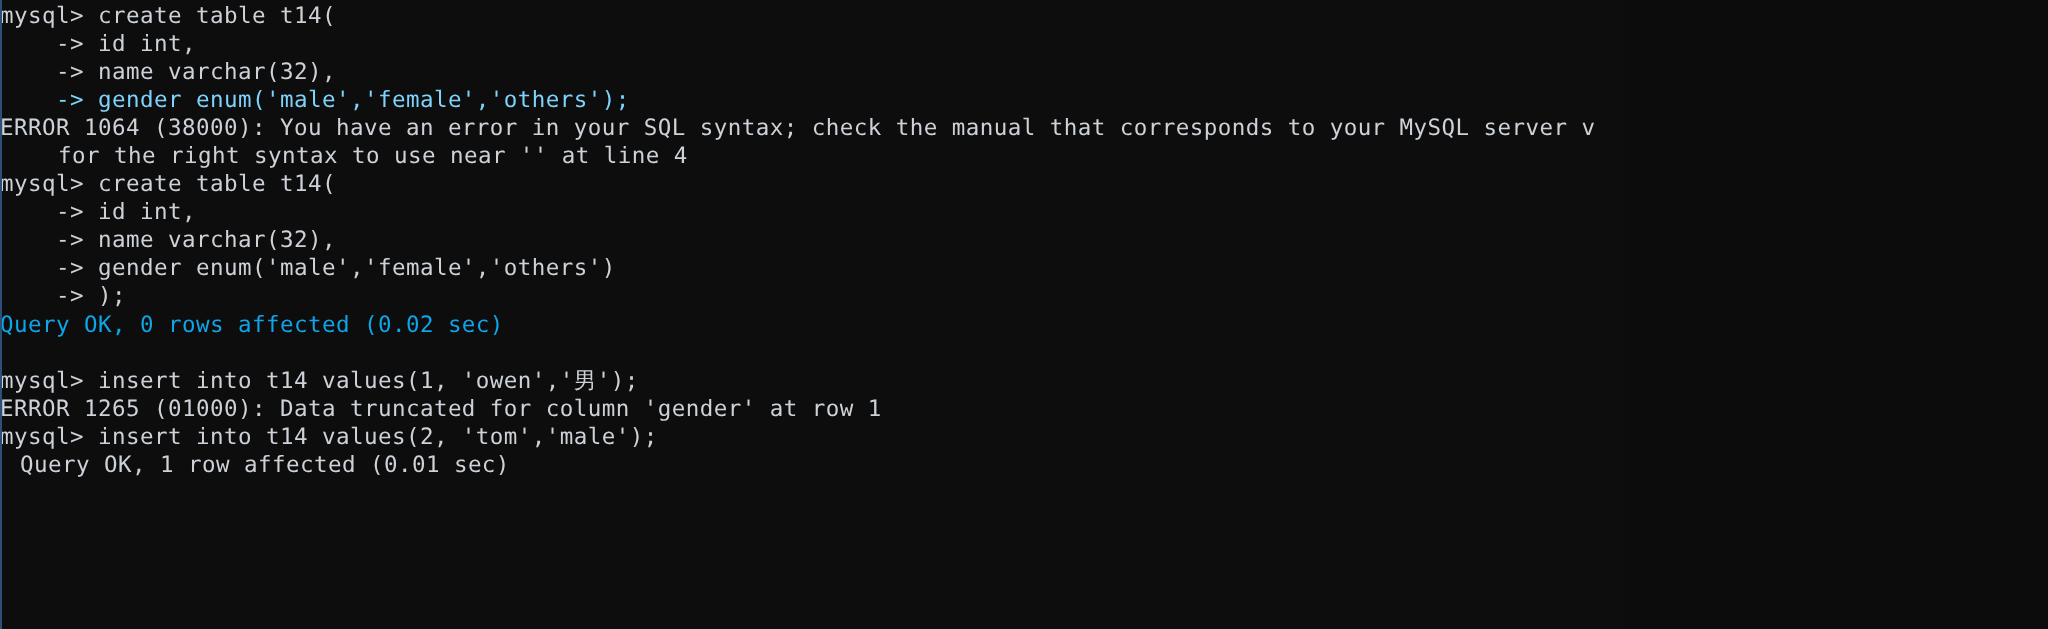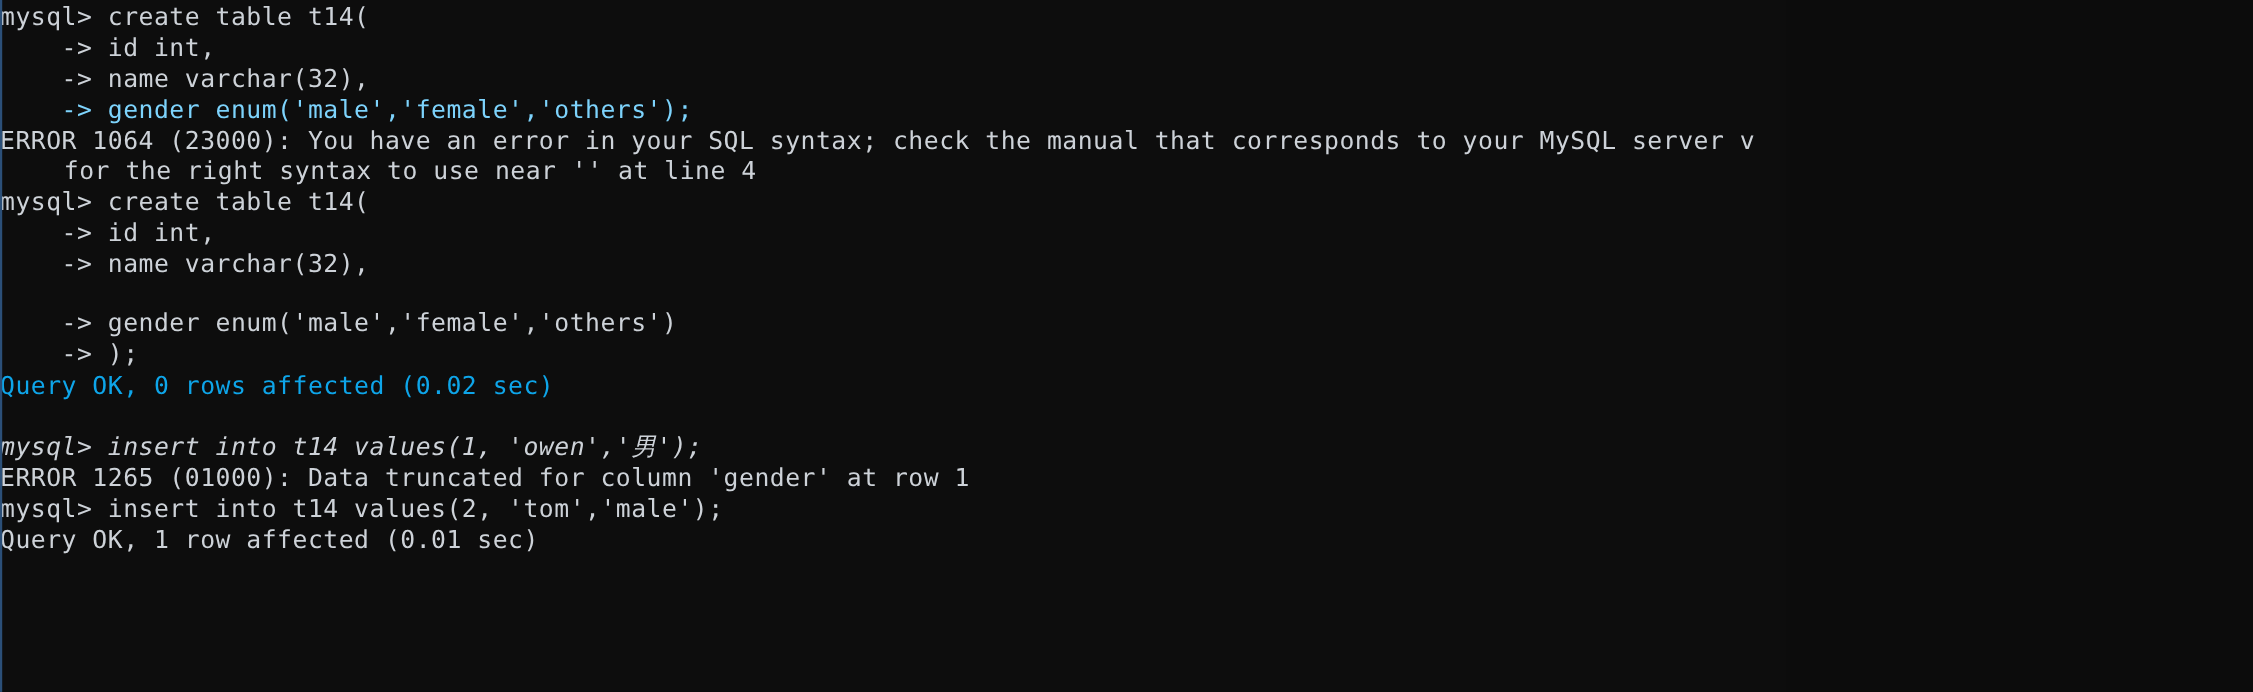--- a/index.html
+++ b/index.html
@@ -63,28 +63,28 @@
 
 <div id="terminal" style="background: rgb(13, 13, 13);">
 
   <div id="left-rule" style="background: rgb(43, 79, 120);"></div>
 
   <div id="screen">
     <div class="line" style="color: rgb(205, 210, 216);">mysql&gt; create table t14(</div>
     <div class="line" style="color: rgb(205, 210, 216);">    -&gt; id int,</div>
     <div class="line" style="color: rgb(205, 210, 216);">    -&gt; name varchar(32),</div>
     <div class="line" style="color: #7dd3fc;">    -&gt; gender enum('male','female','others');</div>
-    <div class="line" style="color: rgb(205, 210, 216);">ERROR 1064 (23000): You have an error in your SQL syntax; check the manual that corresponds to your MySQL server v</div>
+    <div class="line" style="color: rgb(205, 210, 216);">ERROR 1064 (38000): You have an error in your SQL syntax; check the manual that corresponds to your MySQL server v</div>
     <div class="line" style="color: rgb(205, 210, 216); margin-left: 44px;"> for the right syntax to use near '' at line 4</div>
     <div class="line" style="color: rgb(205, 210, 216);">mysql&gt; create table t14(</div>
     <div class="line" style="color: rgb(205, 210, 216);">    -&gt; id int,</div>
     <div class="line" style="color: rgb(205, 210, 216);">    -&gt; name varchar(32),</div>
-    <div class="line" style="color: rgb(205, 210, 216); margin-top: 26px;">    -&gt; gender enum('male','female','others')</div>
+    <div class="line" style="color: rgb(205, 210, 216);">    -&gt; gender enum('male','female','others')</div>
     <div class="line" style="color: rgb(205, 210, 216);">    -&gt; );</div>
     <div class="line" style="color: #0ea5e9;">Query OK, 0 rows affected (0.02 sec)</div>
     <div class="line blank"></div>
-    <div class="line" style="color: rgb(205, 210, 216); font-style: italic;">mysql&gt; insert into t14 values(1, 'owen','男');</div>
+    <div class="line" style="color: rgb(205, 210, 216);">mysql&gt; insert into t14 values(1, 'owen','男');</div>
     <div class="line" style="color: rgb(205, 210, 216);">ERROR 1265 (01000): Data truncated for column 'gender' at row 1</div>
     <div class="line" style="color: rgb(205, 210, 216);">mysql&gt; insert into t14 values(2, 'tom','male');</div>
-    <div class="line" style="color: rgb(205, 210, 216);">Query OK, 1 row affected (0.01 sec)</div>
+    <div class="line" style="color: rgb(205, 210, 216); padding-left: 20px;">Query OK, 1 row affected (0.01 sec)</div>
   </div>
 
 </div>
 
 </body></html>

